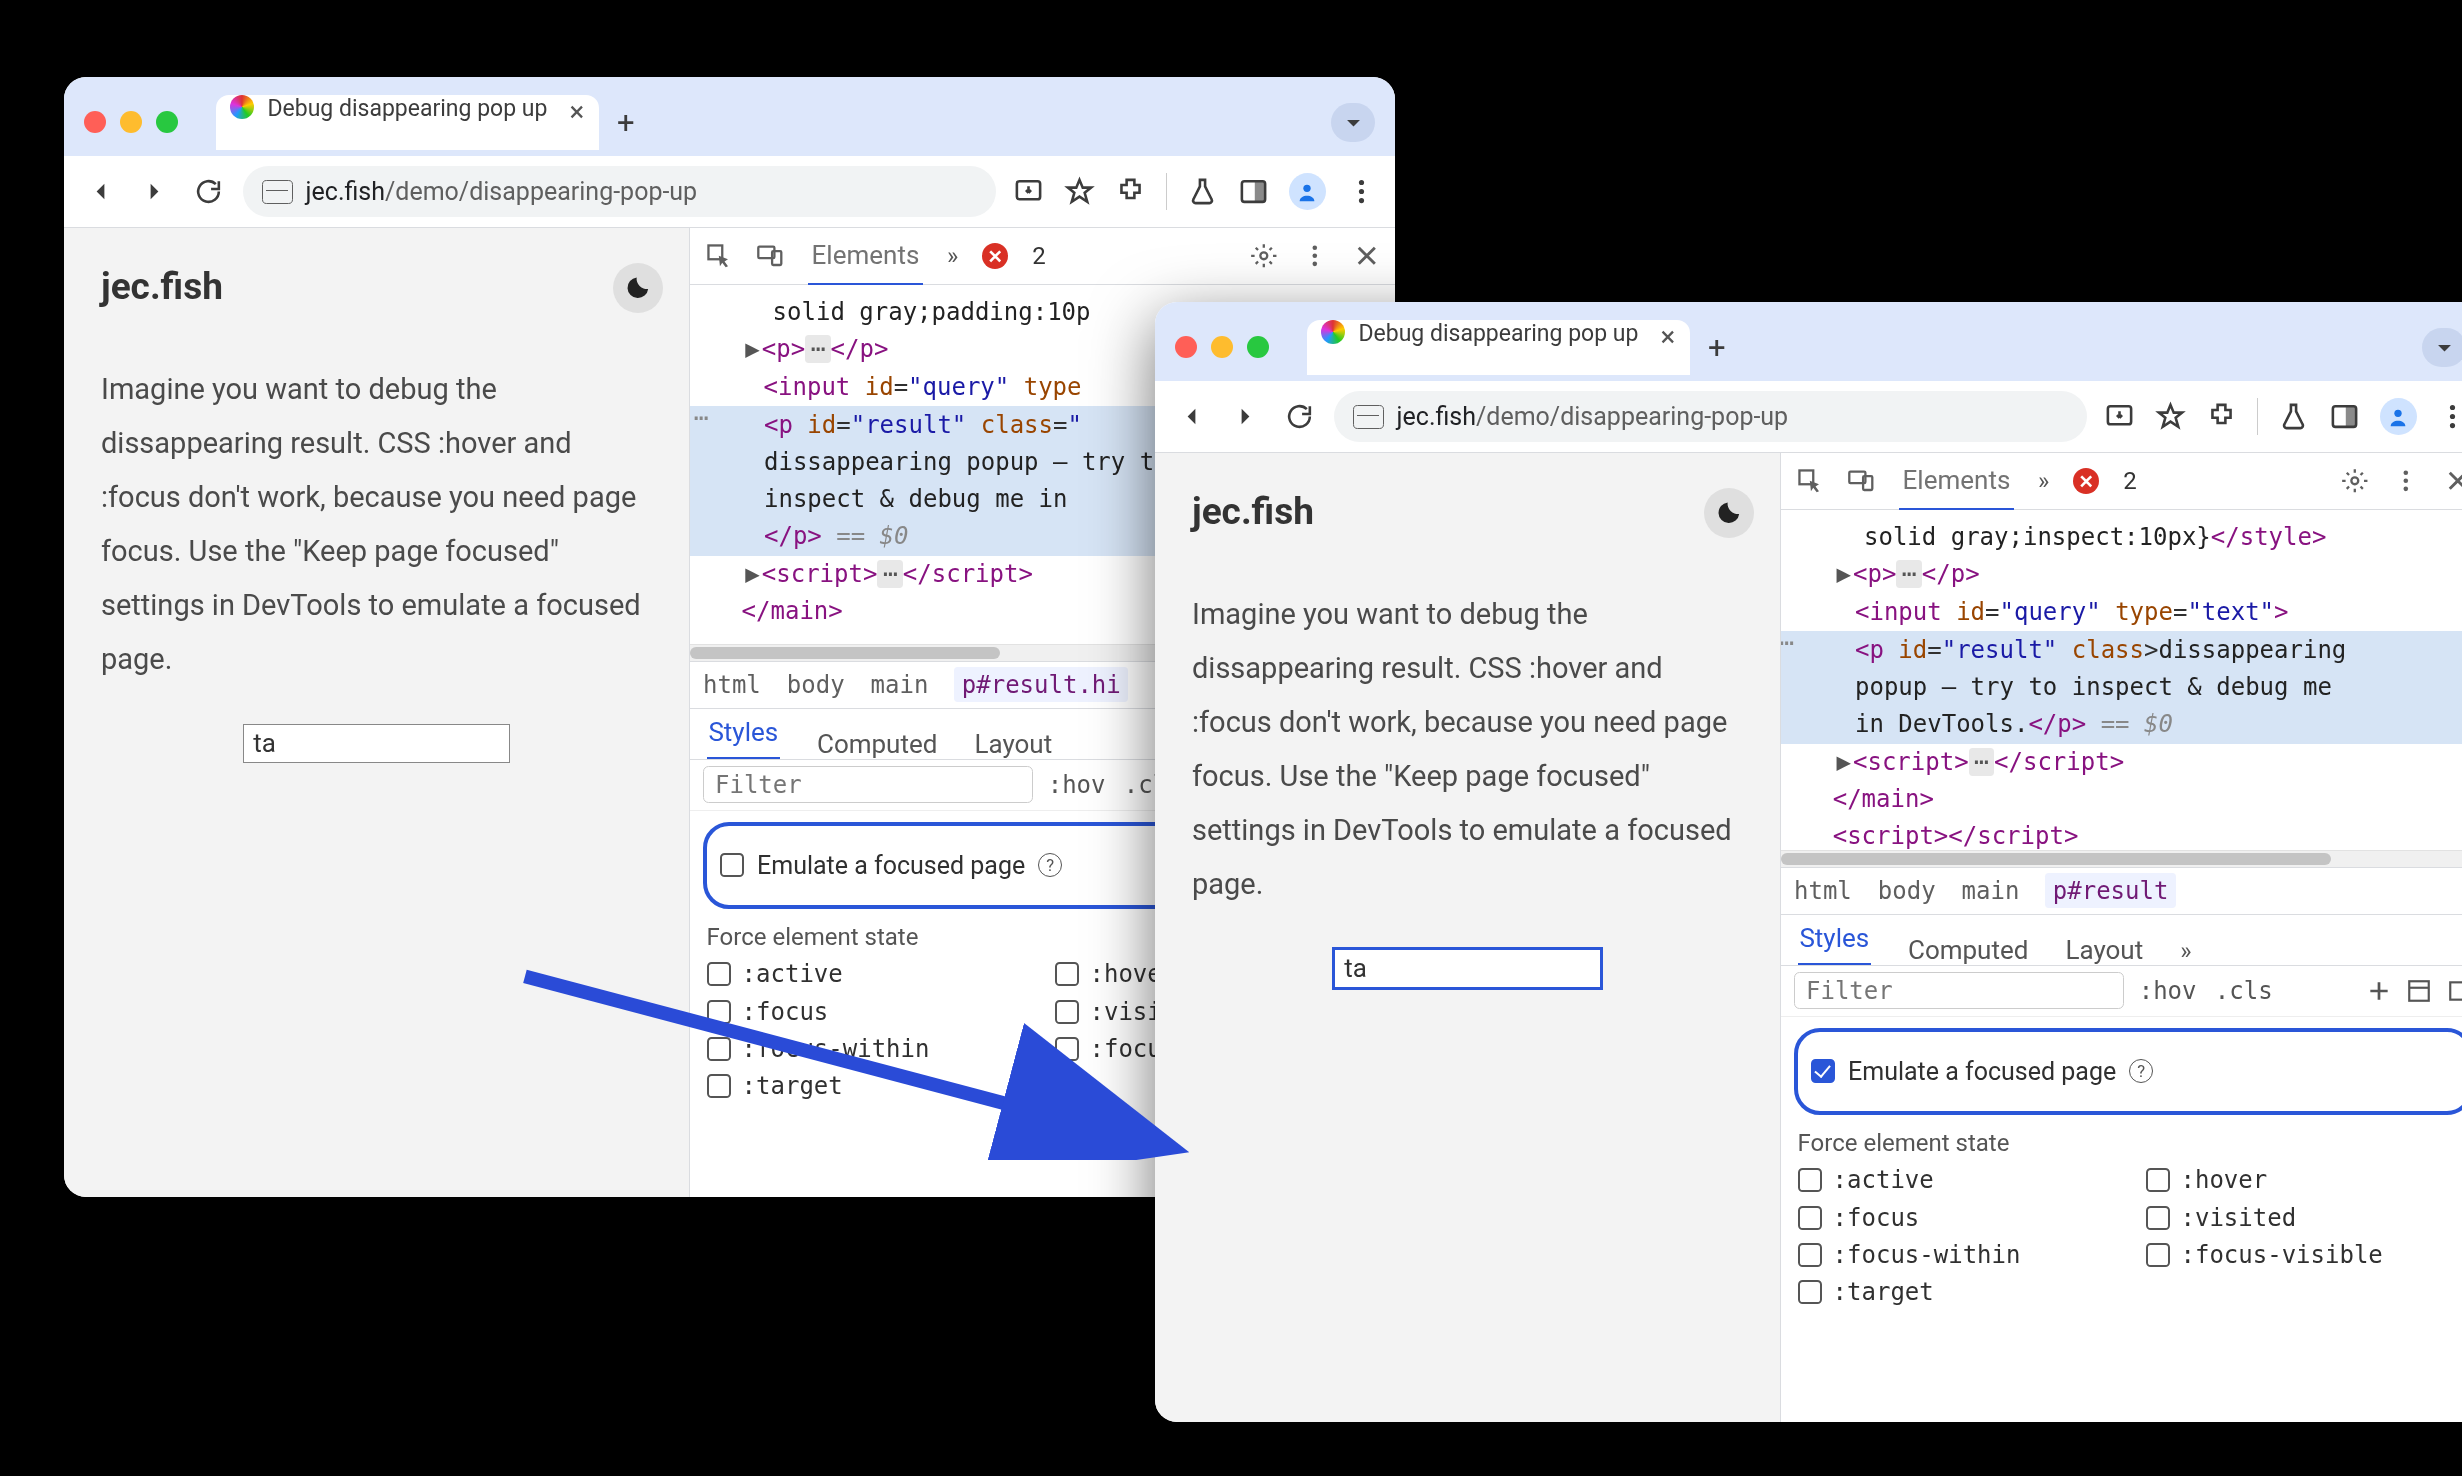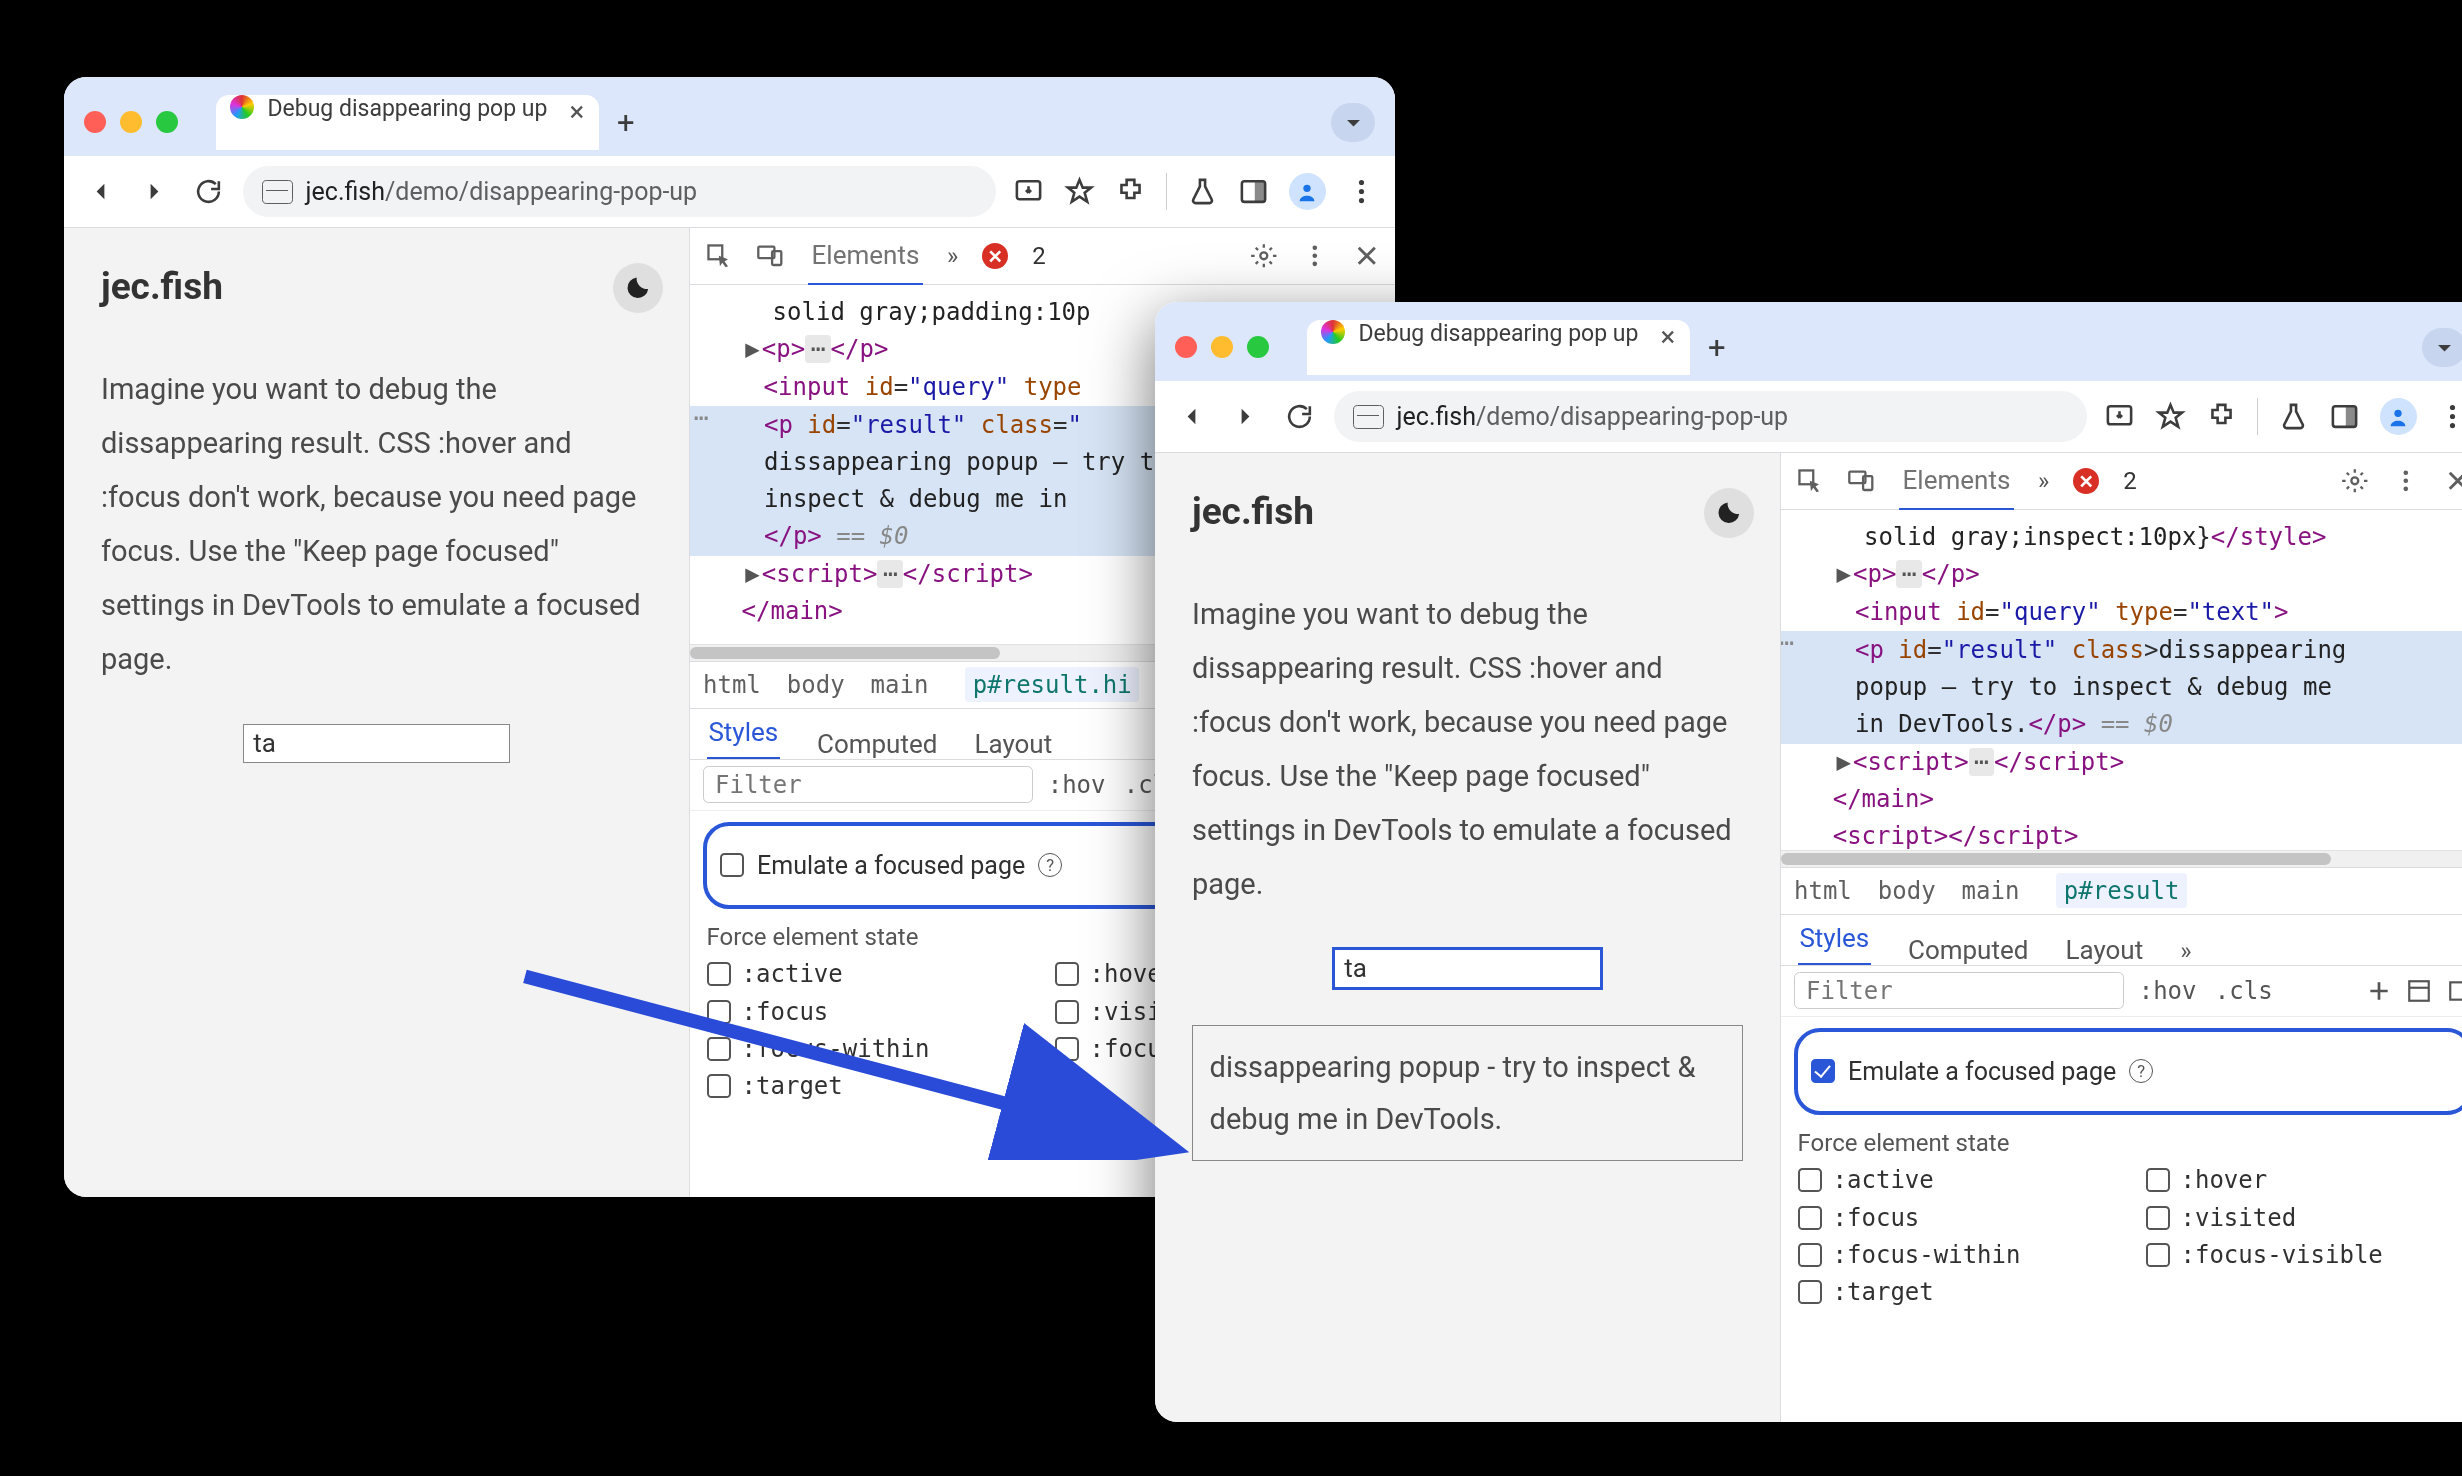--- a/index.html
+++ b/index.html
@@ -170,21 +170,21 @@
     border-top: 0.9px solid #dadce0;
     border-bottom: 0.9px solid #dadce0;
     display: flex;
     align-items: center;
     font-family: ui-monospace, "SF Mono", Menlo, monospace;
     font-size: 24px;
     padding: 0 13px;
     gap: 26px;
     color: #5f5f5f;
   }
-  .crumb-sel { background: #eef2ff; color: #0f766e; padding: 3.7px 7.4px; border-radius: 3.7px; margin-left: 11px; }
+  .crumb-sel { background: #eef2ff; color: #701a75; padding: 3.7px 7.4px; border-radius: 3.7px; }
 
   .styles-tabs {
     height: 51px;
     display: flex;
     align-items: flex-end;
     gap: 37px;
     padding: 0 16.6px;
     border-bottom: 0.9px solid #dadce0;
     font-size: 26px;
     color: #555;
@@ -526,21 +526,20 @@
       <h1>jec.fish</h1>
       <div class="moon" style="top:35px; right:26px;">
         <svg viewBox="0 0 24 24">
             <path d="M21 13A9 9 0 0 1 11 3a9 9 0 1 0 10 10z"></path>
           </svg>
       </div>
       <p class="intro">Imagine you want to debug the dissappearing result. CSS :hover and :focus don't work, because you need page focus. Use the "Keep page focused" settings in DevTools to emulate a focused page.</p>
       <div style="text-align:center;">
         <input class="q focused" value="ta" style="">
       </div>
-      <div class="popup">dissappearing popup - try to inspect &amp; debug me in DevTools.</div>
     </div>
 
     <div class="devtools">
       <div class="dt-tabs">
         <svg class="dt-ic" viewBox="0 0 24 24">
             <rect x="3" y="3" width="12" height="12" fill="none" stroke="currentColor" stroke-width="2"></rect>
             <path fill="currentColor" d="M12 12l8 3-3 2 3 4-2 1-3-4-2 3z"></path>
           </svg>
         <svg class="dt-ic" viewBox="0 0 24 24">
             <rect x="2" y="4" width="14" height="10" rx="1" fill="none" stroke="currentColor" stroke-width="2"></rect>

